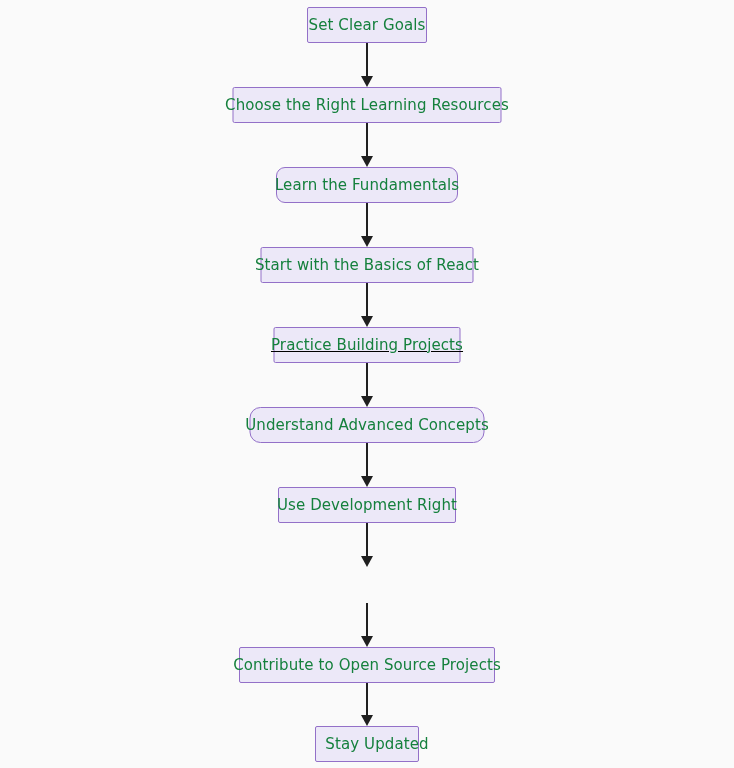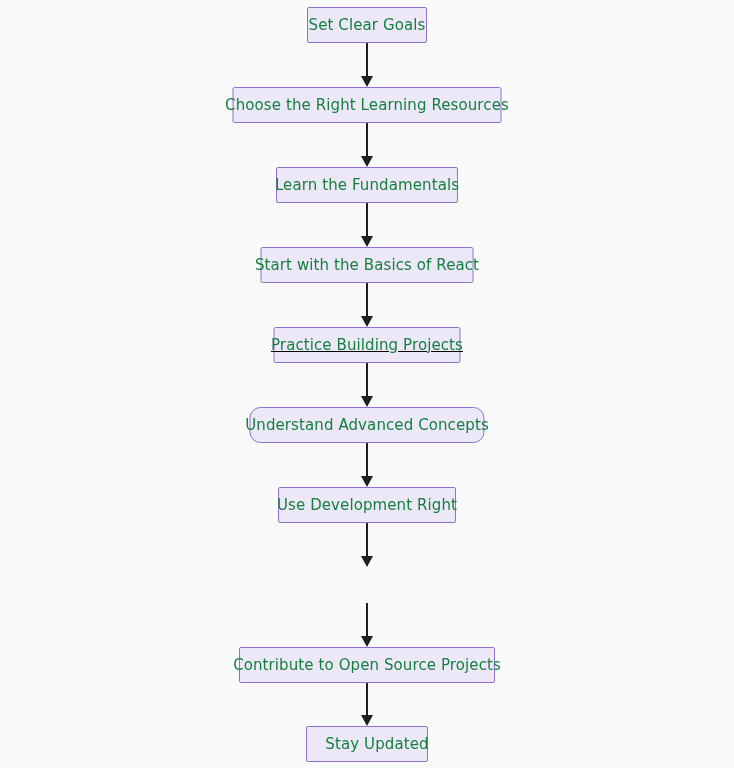--- a/index.html
+++ b/index.html
@@ -108,34 +108,34 @@
         <line x1="8" y1="0" x2="8" y2="33" stroke="#1f1f1f" stroke-width="2"></line>
         <polygon points="2,32 14,32 8,43" fill="#1f1f1f"></polygon>
       </svg>
     </div>
     <div class="node" style="top: 7px; width: 120px;">
       <span class="node-label">Set Clear Goals</span>
     </div>
     <div class="node" style="top: 87px; width: 269px;">
       <span class="node-label">Choose the Right Learning Resources</span>
     </div>
-    <div class="node" style="top: 167px; width: 182px;">
+    <div class="node" style="top: 167px; width: 182px; border-radius: 9px;">
       <span class="node-label">Learn the Fundamentals</span>
     </div>
     <div class="node" style="top: 247px; width: 213px; align-items: center;">
       <span class="node-label">Start with the Basics of React</span>
     </div>
     <div class="node" style="top: 327px; width: 187px; text-decoration: underline;">
       <span class="node-label">Practice Building Projects</span>
     </div>
     <div class="node" style="top: 407px; width: 235px; border-radius: 11px;">
       <span class="node-label">Understand Advanced Concepts</span>
     </div>
     <div class="node" style="top: 487px; width: 178px;">
       <span class="node-label">Use Development Right</span>
     </div>
     <div class="node" style="top: 647px; width: 256px;">
       <span class="node-label">Contribute to Open Source Projects</span>
     </div>
-    <div class="node" style="top: 726px; width: 122px; padding-left: 34px;">
+    <div class="node" style="top: 726px; width: 104px; padding-left: 34px;">
       <span class="node-label">Stay Updated</span>
     </div>
   </div>
 
 </body></html>

